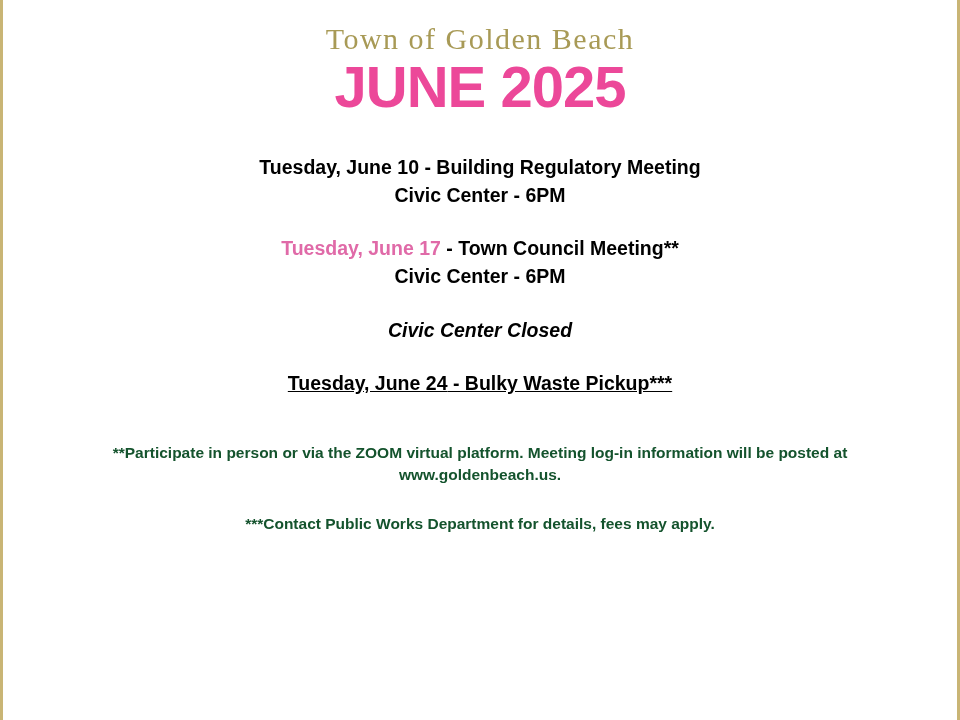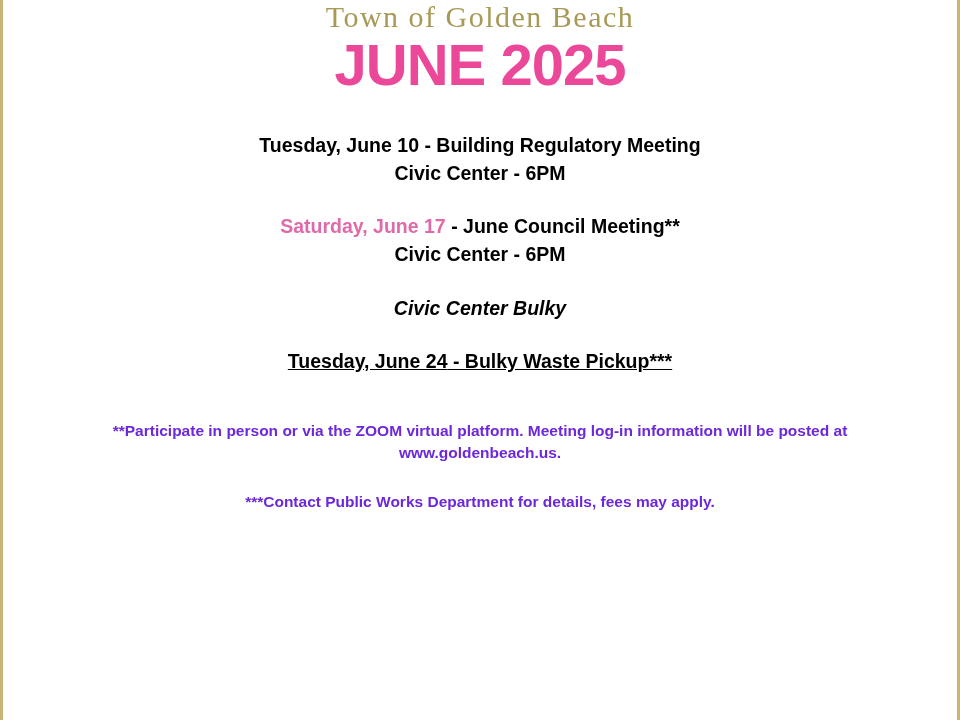--- a/index.html
+++ b/index.html
@@ -18,20 +18,21 @@
     position: relative;
     width: 960px;
     height: 720px;
     box-sizing: border-box;
     border-left: 3px solid #c9b575;
     border-right: 3px solid #c9b575;
     background: #ffffff;
   }
   .header {
     text-align: center;
+    padding-top: 22px;
   }
   .town-name {
     font-family: "Liberation Serif", serif;
     font-size: 30px;
     color: #a89a56;
     letter-spacing: 1.5px;
     line-height: 1.1;
     margin: 0;
     font-weight: 400;
   }
@@ -68,21 +69,21 @@
     color: #e06aa8;
   }
   .footnotes {
     margin-top: 44px;
     text-align: center;
   }
   .footnote {
     font-size: 15.5px;
     font-weight: bold;
     line-height: 1.45;
-    color: #6d28d9;
+    color: #14532d;
     margin: 0 auto;
     max-width: 880px;
   }
   .footnote.second {
     margin-top: 26px;
   }
 </style>
 </head>
 <body>
 
@@ -95,26 +96,26 @@
 
   <div class="events">
 
     <div class="event">
       <div class="event-line"><span>Tuesday, June 10</span><span> - Building Regulatory Meeting</span></div>
       <div class="event-line">Civic Center - 6PM</div>
     </div>
 
 
     <div class="event">
-      <div class="event-line"><span class="hl-pink">Saturday, June 17</span><span> - June Council Meeting**</span></div>
+      <div class="event-line"><span class="hl-pink">Tuesday, June 17</span><span> - Town Council Meeting**</span></div>
       <div class="event-line">Civic Center - 6PM</div>
     </div>
 
     <div class="event">
-      <div class="event-line italic">Civic Center Bulky</div>
+      <div class="event-line italic">Civic Center Closed</div>
     </div>
 
     <div class="event">
       <div class="event-line"><span>Tuesday, June 24</span><span> - Bulky Waste Pickup***</span></div>
     </div>
 
   </div>
 
   <div class="footnotes">
     <p class="footnote">**Participate in person or via the ZOOM virtual platform. Meeting log-in information will be posted at www.goldenbeach.us.</p>

